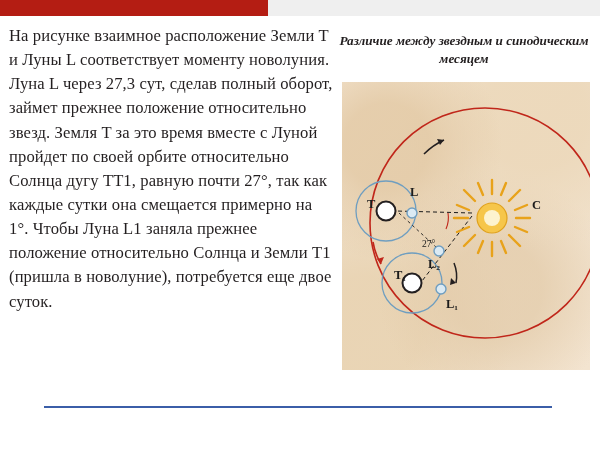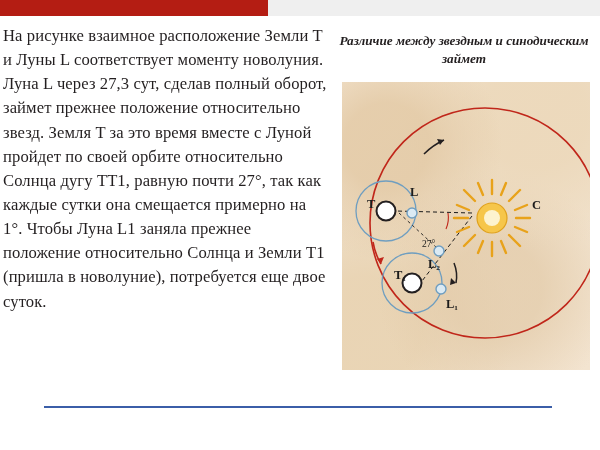--- a/index.html
+++ b/index.html
@@ -40,21 +40,21 @@
     position: absolute;
     left: 268px;
     top: 0;
     width: 332px;
     height: 16px;
     background: #efefef;
   }
   
   .body-text {
     position: absolute;
-    left: 3px;
+    left: 9px;
     top: 24px;
     width: 324px;
     font-size: 16.6px;
     line-height: 1.455;
     color: #231f20;
     text-align: left;
     letter-spacing: 0.1px;
   }
   
   .panel-title {
@@ -120,21 +120,21 @@
 
 <div class="slide">
 
   <div class="top-band">
     <div class="top-red"></div>
     <div class="top-gray"></div>
   </div>
 
   <div class="body-text">На рисунке взаимное расположение Земли T и Луны L соответствует моменту новолуния. Луна L через 27,3 сут, сделав полный оборот, займет прежнее положение относительно звезд. Земля T за это время вместе с Луной пройдет по своей орбите относительно Солнца дугу TT1, равную почти 27°, так как каждые сутки она смещается примерно на 1°. Чтобы Луна L1 заняла прежнее положение относительно Солнца и Земли T1 (пришла в новолуние), потребуется еще двое суток.</div>
 
-  <div class="panel-title">Различие между звездным и синодическим займет</div>
+  <div class="panel-title">Различие между звездным и синодическим месяцем</div>
 
   <div class="figure">
     <div class="paper-noise"></div>
     <svg width="248" height="288" viewBox="0 0 248 288">
 
       <circle cx="143" cy="141" r="115" fill="none" stroke="#c0261a" stroke-width="1.6"></circle>
 
       <circle cx="44" cy="129" r="30" fill="none" stroke="#6f9ec0" stroke-width="1.3"></circle>
 
       <circle cx="70" cy="201" r="30" fill="none" stroke="#6f9ec0" stroke-width="1.3"></circle>

